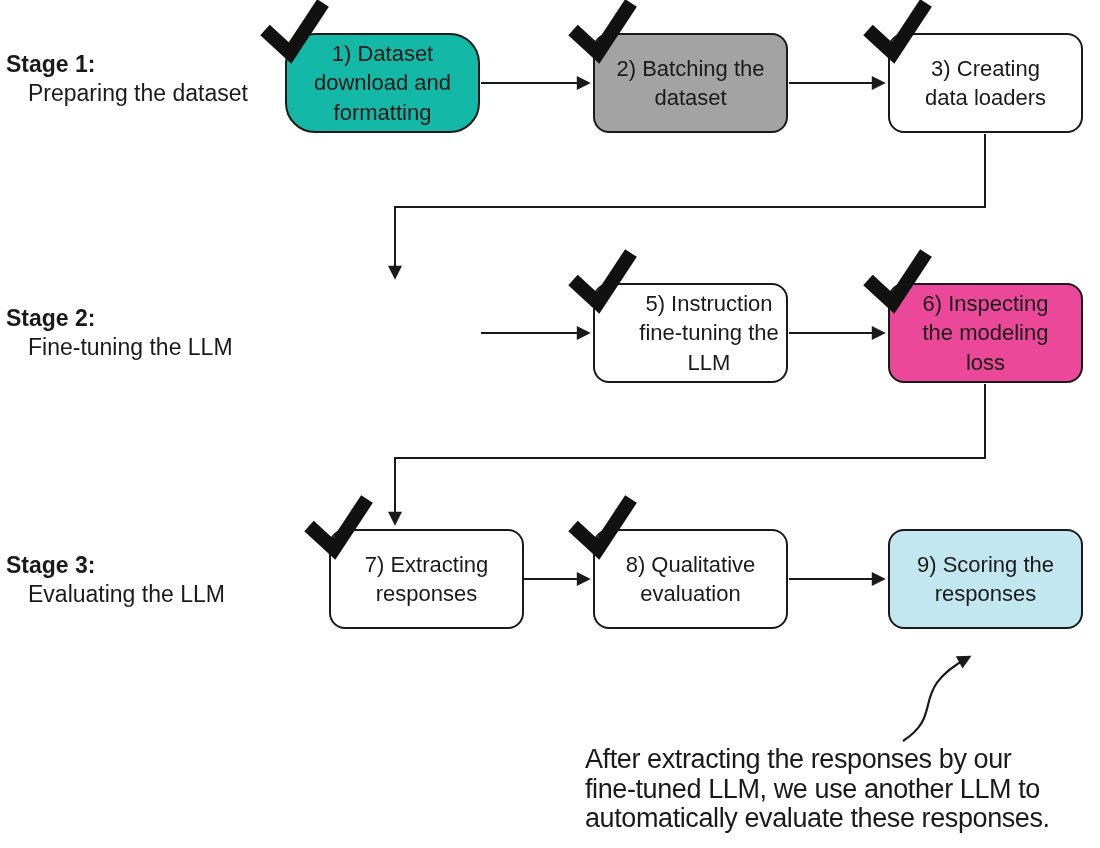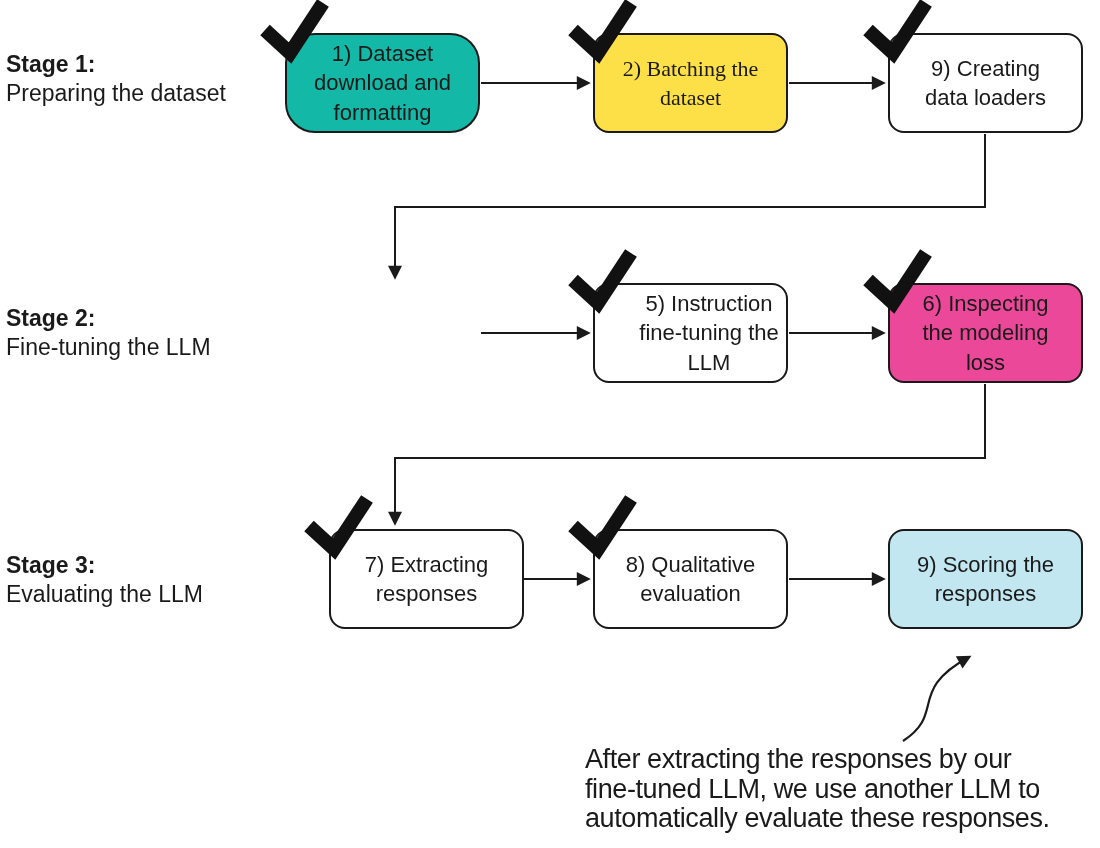--- a/index.html
+++ b/index.html
@@ -25,21 +25,21 @@
     pointer-events: none;
   }
   .stage-label {
     position: absolute;
     left: 6px;
     font-size: 23px;
     line-height: 1.26;
     white-space: nowrap;
   }
   .stage-title { font-weight: bold; display: block; }
-  .stage-sub   { display: block; }
+  .stage-sub   { display: block; margin-left: 22px; }
 
   .fbox {
     position: absolute;
     width: 195px;
     height: 100px;
     background: #ffffff;
     border: 2.5px solid #1a1a1a;
     border-radius: 16px;
     display: flex;
     align-items: center;
@@ -122,32 +122,32 @@
   </div>
 
   <div class="fbox pos-r1c1" style="background: #14b8a6; border-radius: 30px;">
     <svg class="check" viewBox="0 0 80 70">
       <polyline points="8,35 33,58 66,8" fill="none" stroke="#111111" stroke-width="14" stroke-linecap="butt" stroke-linejoin="miter"></polyline>
     </svg>
     <span class="fbox-label">1) Dataset
 download and
 formatting</span>
   </div>
-  <div class="fbox pos-r1c2" style="background: #fde047; font-family: Liberation Serif, serif;">
+  <div class="fbox pos-r1c2" style="background: #a3a3a3;">
     <svg class="check" viewBox="0 0 80 70">
       <polyline points="8,35 33,58 66,8" fill="none" stroke="#111111" stroke-width="14" stroke-linecap="butt" stroke-linejoin="miter"></polyline>
     </svg>
     <span class="fbox-label">2) Batching the
 dataset</span>
   </div>
   <div class="fbox pos-r1c3" style="background: rgb(255, 255, 255);">
     <svg class="check" viewBox="0 0 80 70">
       <polyline points="8,35 33,58 66,8" fill="none" stroke="#111111" stroke-width="14" stroke-linecap="butt" stroke-linejoin="miter"></polyline>
     </svg>
-    <span class="fbox-label">9) Creating
+    <span class="fbox-label">3) Creating
 data loaders</span>
   </div>
 
   <div class="fbox pos-r2c2" style="background: rgb(255, 255, 255); padding-left: 37px;">
     <svg class="check" viewBox="0 0 80 70">
       <polyline points="8,35 33,58 66,8" fill="none" stroke="#111111" stroke-width="14" stroke-linecap="butt" stroke-linejoin="miter"></polyline>
     </svg>
     <span class="fbox-label">5) Instruction
 fine-tuning the
 LLM</span>

